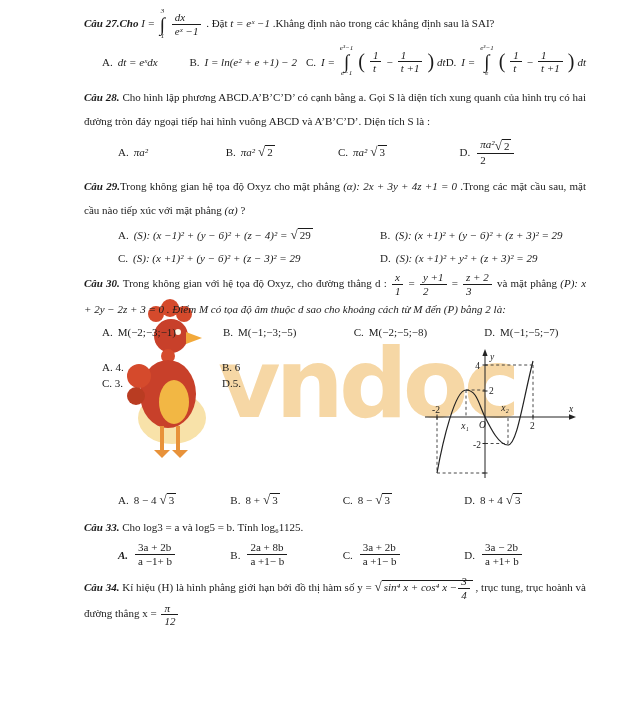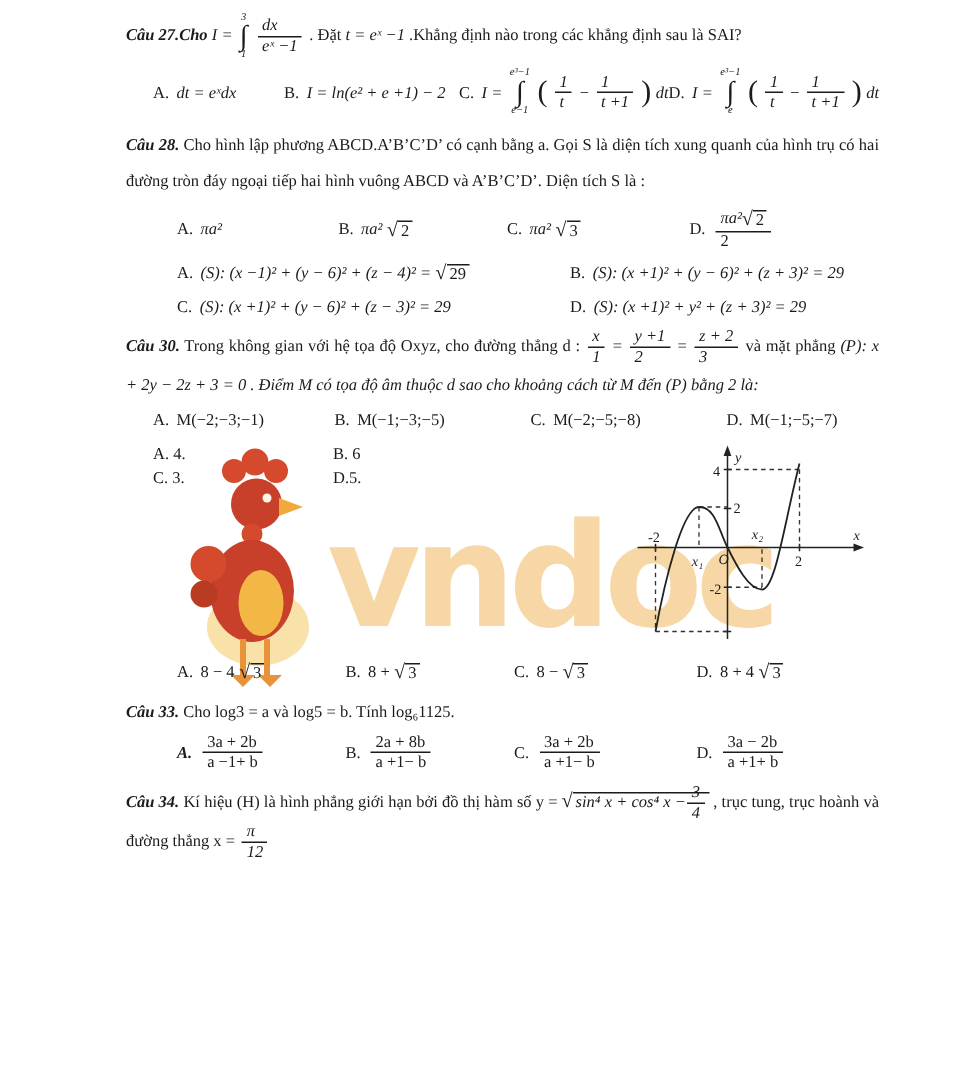--- a/index.html
+++ b/index.html
@@ -27,21 +27,21 @@
   .integ .lim{display:block;font-size:7px;font-style:italic;line-height:1.1;}
   .integ .isym{display:block;font-size:19px;line-height:0.9;}
   
   .sqrt{display:inline-block;white-space:nowrap;vertical-align:middle;}
   .sqrt .sgn{font-size:1.2em;}
   .sqrt .rad{border-top:1px solid #1b1b1b;padding:0 2px;}
   .bp{font-size:20px;vertical-align:middle;font-weight:400;}
   
   .q31wrap{display:flex;align-items:flex-start;}
   .q31left{width:300px;}
-  .q31opts{display:grid;grid-template-columns:120px 120px;padding-left:18px;row-gap:4px;margin-top:4px;}
+  .q31opts{display:grid;grid-template-columns:120px 120px;padding-left:18px;row-gap:4px;margin-top:16px;}
   .q31graph{flex:1;display:flex;justify-content:flex-end;padding-top:0;}
   
   .wm{position:absolute;left:126px;top:298px;z-index:0;display:flex;align-items:flex-start;}
   .wmtext{
     font-family:"DejaVu Sans","Liberation Sans",sans-serif;
     font-weight:bold;font-size:96px;line-height:1;
     color:#f6d7a5;letter-spacing:-5px;margin-top:38px;
   }
   svg text{font-family:"Liberation Serif","DejaVu Serif",serif;}
   .gi{font-style:italic;}
@@ -161,20 +161,23 @@
         <span class="optlbl">D.</span>
         <span class="frac">
           <span class="num"><span class="m">πa²</span><span class="sqrt"><span class="sgn">√</span><span class="rad">2</span></span></span>
           <span class="den">2</span>
         </span>
       </div>
     </div>
   </div>
 
   <div class="q">
+    <p class="para">
+      <span class="b">Câu 29.</span><span>Trong không gian hệ tọa độ  Oxyz cho mặt phẳng </span><span class="m">(α): 2x + 3y + 4z +1 = 0</span><span> .Trong các mặt cầu sau, mặt cầu nào tiếp xúc với mặt phẳng </span><span class="m">(α)</span><span> ?</span>
+    </p>
     <div class="opts" style="padding-left:34px">
       <div class="opt" style="flex-basis:56%">
         <span class="optlbl">A.</span>
         <span class="m">(S): (x −1)² + (y − 6)² + (z − 4)² =</span>
         <span class="sqrt"><span class="sgn">√</span><span class="rad">29</span></span>
       </div>
       <div class="opt">
         <span class="optlbl">B.</span>
         <span class="m">(S): (x +1)² + (y − 6)² + (z + 3)² = 29</span>
       </div>

